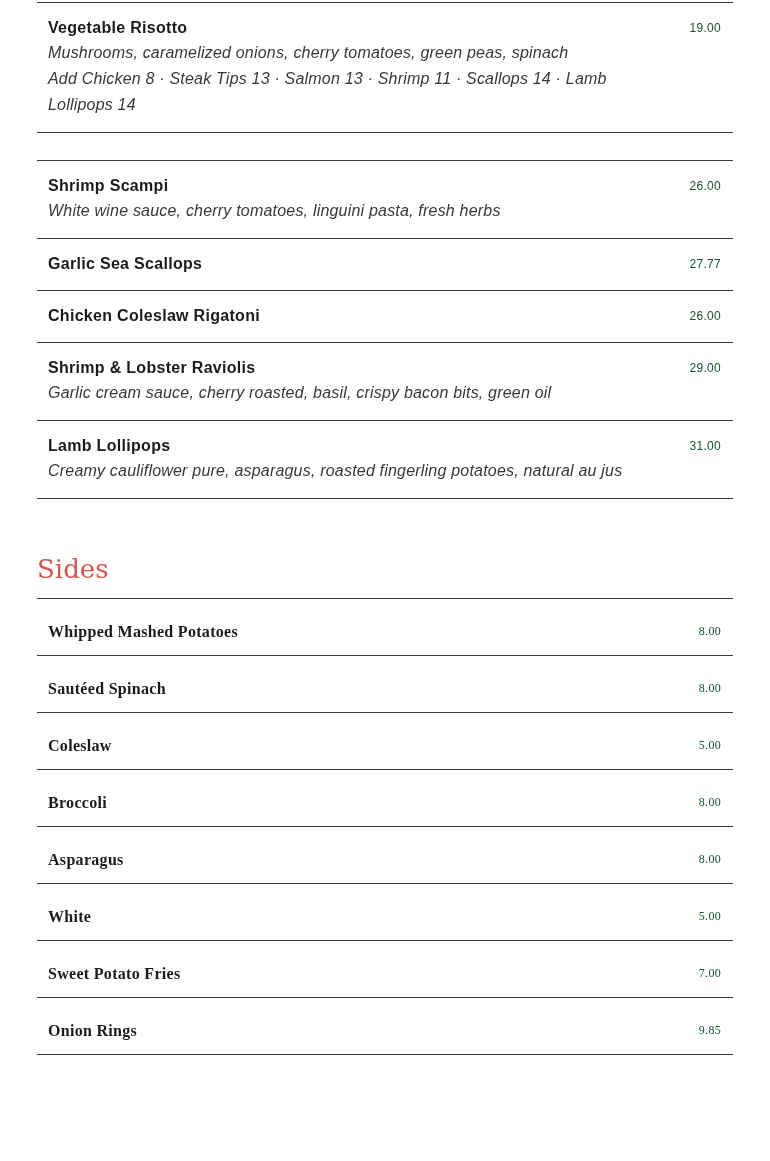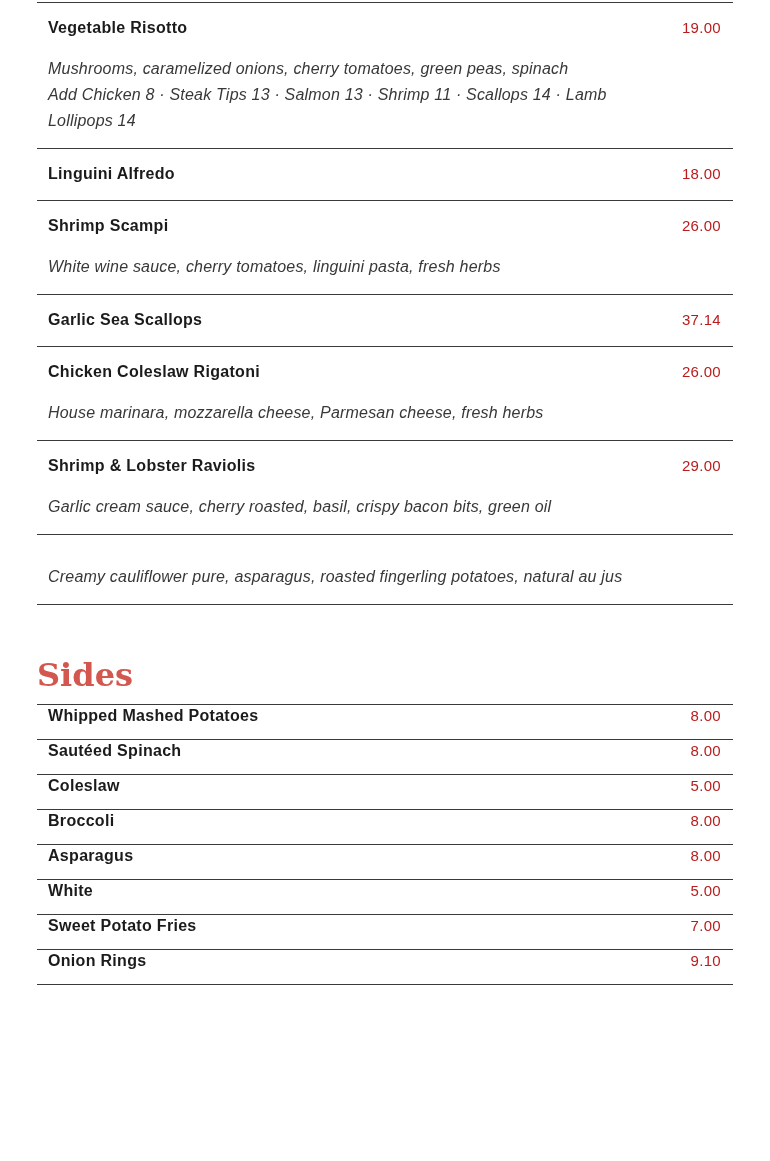--- a/index.html
+++ b/index.html
@@ -33,50 +33,51 @@
 
   .item-name {
     font-weight: 700;
     font-size: 16px;
     line-height: 24px;
     letter-spacing: 0.3px;
     color: #1b1b1b;
   }
 
   .item-price {
-    font-size: 15px;
+    font-size: 12px;
     line-height: 24px;
     letter-spacing: 0.3px;
-    color: #b91c1c;
+    color: #14532d;
     white-space: nowrap;
     padding-left: 16px;
   }
 
-  .item-desc { max-width: 600px; margin-top: 16px; }
+  .item-desc { max-width: 600px; }
   .item-desc p {
     margin: 0;
     font-style: italic;
     font-size: 16px;
     line-height: 26px;
     letter-spacing: 0.2px;
     color: #383838;
   }
 
   .section-title {
     font-family: "DejaVu Serif", serif;
-    font-weight: 700;
-    font-size: 32px;
+    font-weight: 400;
+    font-size: 26px;
     line-height: 32px;
     color: #d4574f;
     margin: 54px 0 13px 0;
   }
 
   .sides-list .menu-item {
-    padding-top: 0;
+    padding-top: 22px;
     padding-bottom: 13px;
+    font-family: Liberation Serif, serif;
   }
   .sides-list .item-name,
   .sides-list .item-price {
     line-height: 21px;
   }
 </style>
 </head>
 <body>
 
 <div class="page">
@@ -88,64 +89,61 @@
       <span class="item-name">Vegetable Risotto</span>
       <span class="item-price">19.00</span>
     </div>
     <div class="item-desc">
             <p>Mushrooms, caramelized onions, cherry tomatoes, green peas, spinach</p>
             <p>Add Chicken 8 · Steak Tips 13 · Salmon 13 · Shrimp 11 · Scallops 14 · Lamb Lollipops 14</p>
           </div>
   </div>
 
   <div class="menu-item">
-    <div class="item-head">
-      <span class="item-name">Linguini Alfredo</span>
-      <span class="item-price">18.00</span>
-    </div>
   </div>
 
   <div class="menu-item">
     <div class="item-head">
       <span class="item-name">Shrimp Scampi</span>
       <span class="item-price">26.00</span>
     </div>
     <div class="item-desc">
             <p>White wine sauce, cherry tomatoes, linguini pasta, fresh herbs</p>
           </div>
   </div>
 
   <div class="menu-item">
     <div class="item-head">
       <span class="item-name">Garlic Sea Scallops</span>
-      <span class="item-price">37.14</span>
+      <span class="item-price">27.77</span>
     </div>
   </div>
 
   <div class="menu-item">
     <div class="item-head">
       <span class="item-name">Chicken Coleslaw Rigatoni</span>
       <span class="item-price">26.00</span>
     </div>
-    <div class="item-desc">
-            <p>House marinara, mozzarella cheese, Parmesan cheese, fresh herbs</p>
-          </div>
   </div>
 
   <div class="menu-item">
     <div class="item-head">
       <span class="item-name">Shrimp &amp; Lobster Raviolis</span>
       <span class="item-price">29.00</span>
     </div>
     <div class="item-desc">
             <p>Garlic cream sauce, cherry roasted, basil, crispy bacon bits, green oil</p>
           </div>
   </div>
 
   <div class="menu-item">
+    <div class="item-head">
+      <span class="item-name">Lamb Lollipops</span>
+      <span class="item-price">31.00</span>
+    </div>
     <div class="item-desc">
             <p>Creamy cauliflower pure, asparagus, roasted fingerling potatoes, natural au jus</p>
           </div>
   </div>
 </div>
   </section>
 
   <section>
     <h2 class="section-title">Sides</h2>
     <div class="menu-list sides-list">
@@ -201,20 +199,20 @@
     <div class="item-head">
       <span class="item-name">Sweet Potato Fries</span>
       <span class="item-price">7.00</span>
     </div>
 
   </div>
 
   <div class="menu-item">
     <div class="item-head">
       <span class="item-name">Onion Rings</span>
-      <span class="item-price">9.10</span>
+      <span class="item-price">9.85</span>
     </div>
 
   </div>
 </div>
   </section>
 
 </div>
 
 </body></html>

